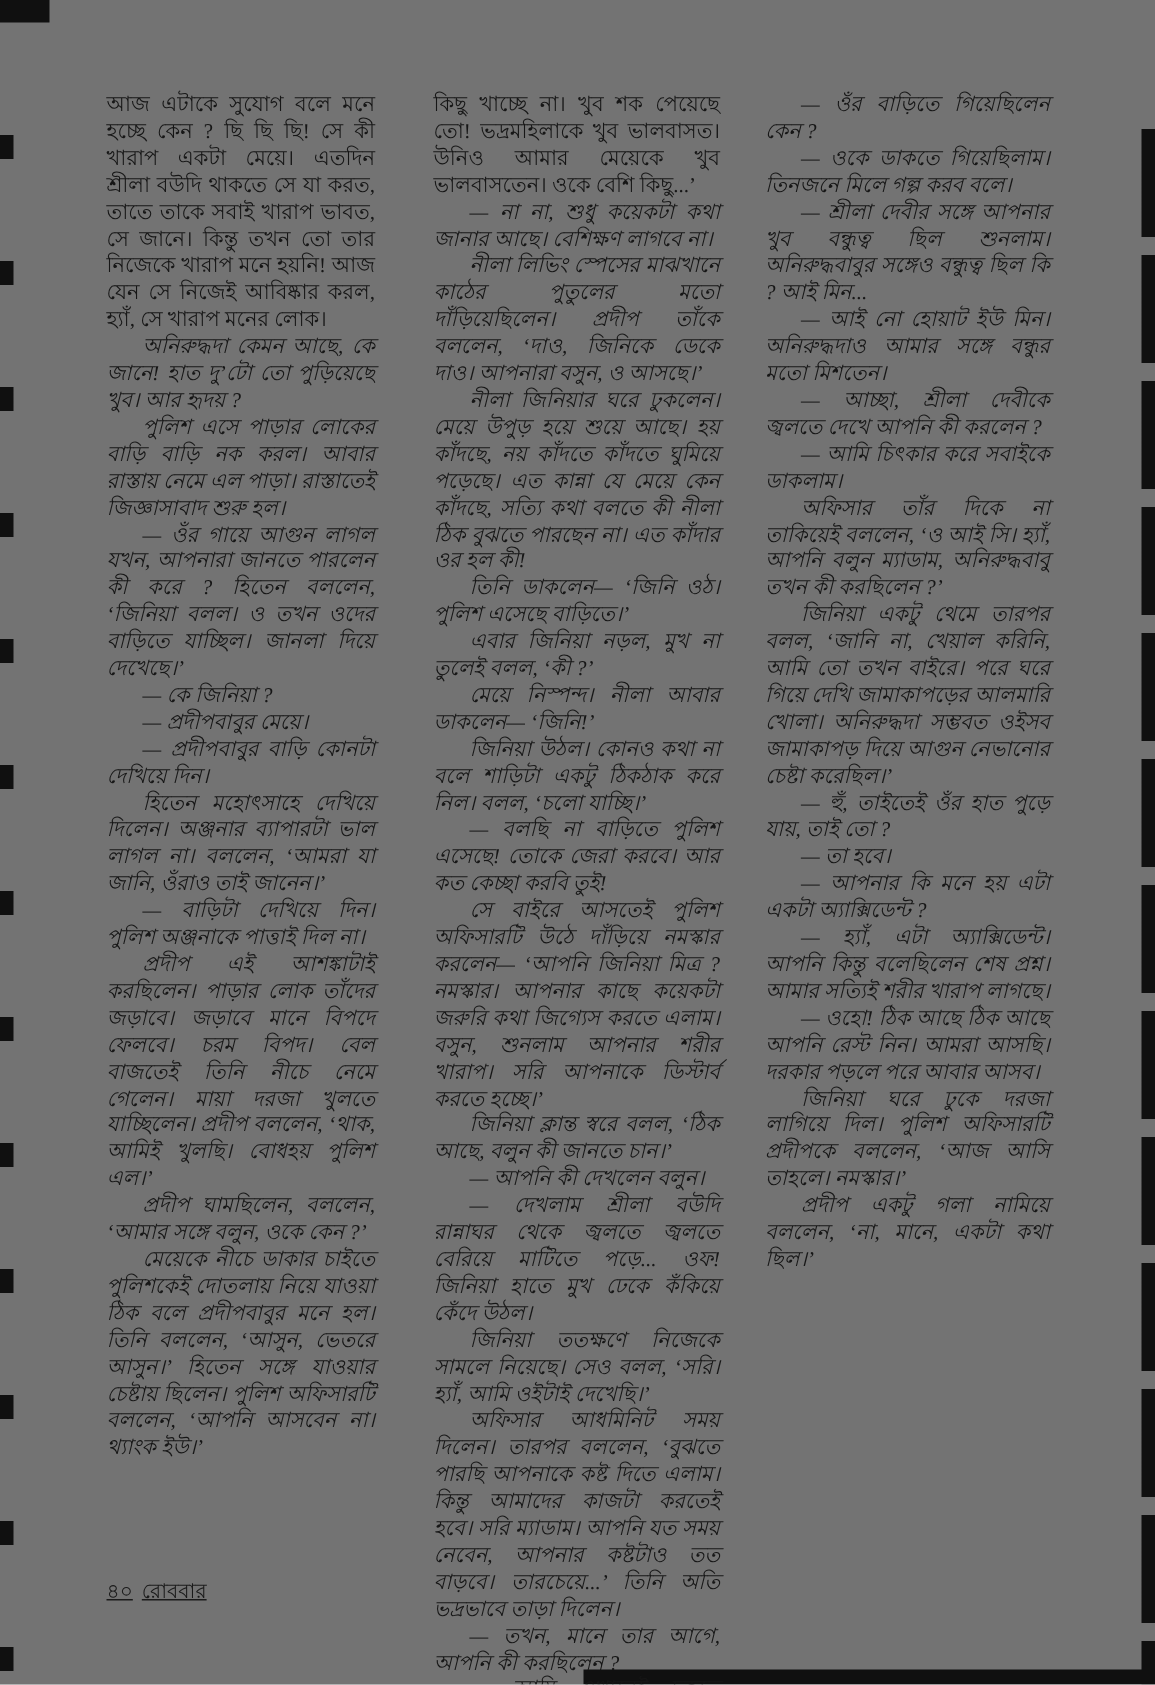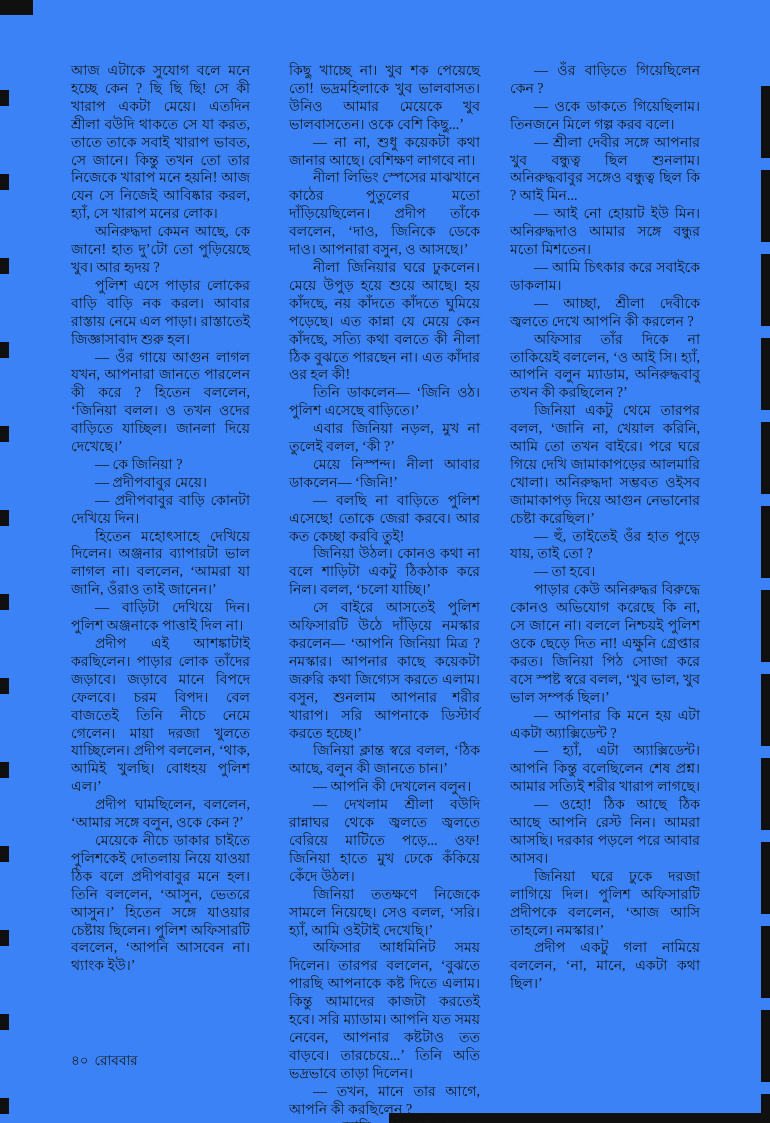--- a/index.html
+++ b/index.html
@@ -1,30 +1,30 @@
 <!DOCTYPE html>
 <html lang="bn"><head>
 <meta charset="utf-8">
 <style>
   html,body{margin:0;padding:0;background:#e8e8e8;}
   .page{
-    position:relative;width:770px;height:1123px;background:#3b82f6;
+    position:relative;width:770px;height:1123px;background:#737373;
     overflow:hidden;margin:0 auto;
     font-family:"Liberation Serif","DejaVu Serif",serif;
     color:#161616;
     -webkit-font-smoothing:antialiased;
   }
   .columns{position:absolute;left:71px;top:62px;display:flex;}
   .col{text-align:justify;font-size:14px;line-height:17.9px;letter-spacing:0;}
   .col-1{width:179px;margin-right:39px;}
   .col-2{width:191px;margin-right:30px;}
   .col-3{width:190px;}
   p.para{margin:0;padding:0;}
-  p.para.indent{text-indent:24px;}
-  .footer{position:absolute;left:71px;top:1050px;font-size:13.5px;color:#1a1a1a;}
+  p.para.indent{text-indent:24px;font-style:italic;}
+  .footer{position:absolute;left:71px;top:1050px;font-size:13.5px;color:#1a1a1a;text-decoration:underline;}
   .footer .pgnum{margin-right:6px;}
   
   .mark-topleft{position:absolute;left:0;top:0;width:33px;height:15px;background:#101010;}
   .left-strip{
     position:absolute;left:0;top:90px;width:9px;height:1026px;
     background:repeating-linear-gradient(to bottom,#101010 0 16px,transparent 16px 84px);
   }
   .right-strip{
     position:absolute;right:0;top:86px;width:9px;height:1037px;
     background:repeating-linear-gradient(to bottom,#101010 0 72px,transparent 72px 84px);
@@ -57,43 +57,42 @@
         <p class="para indent">মেয়েকে নীচে ডাকার চাইতে পুলিশকেই দোতলায় নিয়ে যাওয়া ঠিক বলে প্রদীপবাবুর মনে হল। তিনি বললেন, ‘আসুন, ভেতরে আসুন।’ হিতেন সঙ্গে যাওয়ার চেষ্টায় ছিলেন। পুলিশ অফিসারটি বললেন, ‘আপনি আসবেন না। থ্যাংক ইউ।’</p>
       </div>
     <div class="col col-2">
         <p class="para">কিছু খাচ্ছে না। খুব শক পেয়েছে তো! ভদ্রমহিলাকে খুব ভালবাসত। উনিও আমার মেয়েকে খুব ভালবাসতেন। ওকে বেশি কিছু...’</p>
         <p class="para indent">— না না, শুধু কয়েকটা কথা জানার আছে। বেশিক্ষণ লাগবে না।</p>
         <p class="para indent">নীলা লিভিং স্পেসের মাঝখানে কাঠের পুতুলের মতো দাঁড়িয়েছিলেন। প্রদীপ তাঁকে বললেন, ‘দাও, জিনিকে ডেকে দাও। আপনারা বসুন, ও আসছে।’</p>
         <p class="para indent">নীলা জিনিয়ার ঘরে ঢুকলেন। মেয়ে উপুড় হয়ে শুয়ে আছে। হয় কাঁদছে, নয় কাঁদতে কাঁদতে ঘুমিয়ে পড়েছে। এত কান্না যে মেয়ে কেন কাঁদছে, সত্যি কথা বলতে কী নীলা ঠিক বুঝতে পারছেন না। এত কাঁদার ওর হল কী!</p>
         <p class="para indent">তিনি ডাকলেন— ‘জিনি ওঠ। পুলিশ এসেছে বাড়িতে।’</p>
         <p class="para indent">এবার জিনিয়া নড়ল, মুখ না তুলেই বলল, ‘কী ?’</p>
         <p class="para indent">মেয়ে নিস্পন্দ। নীলা আবার ডাকলেন— ‘জিনি!’</p>
+        <p class="para indent">জিনিয়া উঠল। কোনও কথা না বলে শাড়িটা একটু ঠিকঠাক করে নিল। বলল, ‘চলো যাচ্ছি।’</p>
         <p class="para indent">— বলছি না বাড়িতে পুলিশ এসেছে! তোকে জেরা করবে। আর কত কেচ্ছা করবি তুই!</p>
-        <p class="para indent">জিনিয়া উঠল। কোনও কথা না বলে শাড়িটা একটু ঠিকঠাক করে নিল। বলল, ‘চলো যাচ্ছি।’</p>
         <p class="para indent">সে বাইরে আসতেই পুলিশ অফিসারটি উঠে দাঁড়িয়ে নমস্কার করলেন— ‘আপনি জিনিয়া মিত্র ? নমস্কার। আপনার কাছে কয়েকটা জরুরি কথা জিগ্যেস করতে এলাম। বসুন, শুনলাম আপনার শরীর খারাপ। সরি আপনাকে ডিস্টার্ব করতে হচ্ছে।’</p>
         <p class="para indent">জিনিয়া ক্লান্ত স্বরে বলল, ‘ঠিক আছে, বলুন কী জানতে চান।’</p>
         <p class="para indent">— আপনি কী দেখলেন বলুন।</p>
         <p class="para indent">— দেখলাম শ্রীলা বউদি রান্নাঘর থেকে জ্বলতে জ্বলতে বেরিয়ে মাটিতে পড়ে... ওফ! জিনিয়া হাতে মুখ ঢেকে কঁকিয়ে কেঁদে উঠল।</p>
         <p class="para indent">জিনিয়া ততক্ষণে নিজেকে সামলে নিয়েছে। সেও বলল, ‘সরি। হ্যাঁ, আমি ওইটাই দেখেছি।’</p>
         <p class="para indent">অফিসার আধমিনিট সময় দিলেন। তারপর বললেন, ‘বুঝতে পারছি আপনাকে কষ্ট দিতে এলাম। কিন্তু আমাদের কাজটা করতেই হবে। সরি ম্যাডাম। আপনি যত সময় নেবেন, আপনার কষ্টটাও তত বাড়বে। তারচেয়ে...’ তিনি অতি ভদ্রভাবে তাড়া দিলেন।</p>
         <p class="para indent">— তখন, মানে তার আগে, আপনি কী করছিলেন ?</p>
         <p class="para indent">— আমি ওখানেই ঢুকতে যাচ্ছিলাম। তার আগে অঞ্জনা বউদির বাড়ি গিয়েছিলাম।</p>
       </div>
     <div class="col col-3">
         <p class="para indent">— ওঁর বাড়িতে গিয়েছিলেন কেন ?</p>
         <p class="para indent">— ওকে ডাকতে গিয়েছিলাম। তিনজনে মিলে গল্প করব বলে।</p>
         <p class="para indent">— শ্রীলা দেবীর সঙ্গে আপনার খুব বন্ধুত্ব ছিল শুনলাম। অনিরুদ্ধবাবুর সঙ্গেও বন্ধুত্ব ছিল কি ? আই মিন...</p>
         <p class="para indent">— আই নো হোয়াট ইউ মিন। অনিরুদ্ধদাও আমার সঙ্গে বন্ধুর মতো মিশতেন।</p>
+        <p class="para indent">— আচ্ছা, শ্রীলা দেবীকে জ্বলতে দেখে আপনি কী করলেন ?</p>
         <p class="para indent">— আমি চিৎকার করে সবাইকে ডাকলাম।</p>
-        <p class="para indent">— আচ্ছা, শ্রীলা দেবীকে জ্বলতে দেখে আপনি কী করলেন ?</p>
         <p class="para indent">অফিসার তাঁর দিকে না তাকিয়েই বললেন, ‘ও আই সি। হ্যাঁ, আপনি বলুন ম্যাডাম, অনিরুদ্ধবাবু তখন কী করছিলেন ?’</p>
         <p class="para indent">জিনিয়া একটু থেমে তারপর বলল, ‘জানি না, খেয়াল করিনি, আমি তো তখন বাইরে। পরে ঘরে গিয়ে দেখি জামাকাপড়ের আলমারি খোলা। অনিরুদ্ধদা সম্ভবত ওইসব জামাকাপড় দিয়ে আগুন নেভানোর চেষ্টা করেছিল।’</p>
         <p class="para indent">— হুঁ, তাইতেই ওঁর হাত পুড়ে যায়, তাই তো ?</p>
         <p class="para indent">— তা হবে।</p>
-        <p class="para indent">পাড়ার কেউ অনিরুদ্ধর বিরুদ্ধে কোনও অভিযোগ করেছে কি না, সে জানে না। বললে নিশ্চয়ই পুলিশ ওকে ছেড়ে দিত না! এক্ষুনি গ্রেপ্তার করত। জিনিয়া পিঠ সোজা করে বসে স্পষ্ট স্বরে বলল, ‘খুব ভাল, খুব ভাল সম্পর্ক ছিল।’</p>
         <p class="para indent">— আপনার কি মনে হয় এটা একটা অ্যাক্সিডেন্ট ?</p>
         <p class="para indent">— হ্যাঁ, এটা অ্যাক্সিডেন্ট। আপনি কিন্তু বলেছিলেন শেষ প্রশ্ন। আমার সত্যিই শরীর খারাপ লাগছে।</p>
         <p class="para indent">— ওহো! ঠিক আছে ঠিক আছে আপনি রেস্ট নিন। আমরা আসছি। দরকার পড়লে পরে আবার আসব।</p>
         <p class="para indent">জিনিয়া ঘরে ঢুকে দরজা লাগিয়ে দিল। পুলিশ অফিসারটি প্রদীপকে বললেন, ‘আজ আসি তাহলে। নমস্কার।’</p>
         <p class="para indent">প্রদীপ একটু গলা নামিয়ে বললেন, ‘না, মানে, একটা কথা ছিল।’</p>
       </div>
   </div>
 
   <div class="footer">
     <span class="pgnum">৪০</span><span>রোববার</span>

